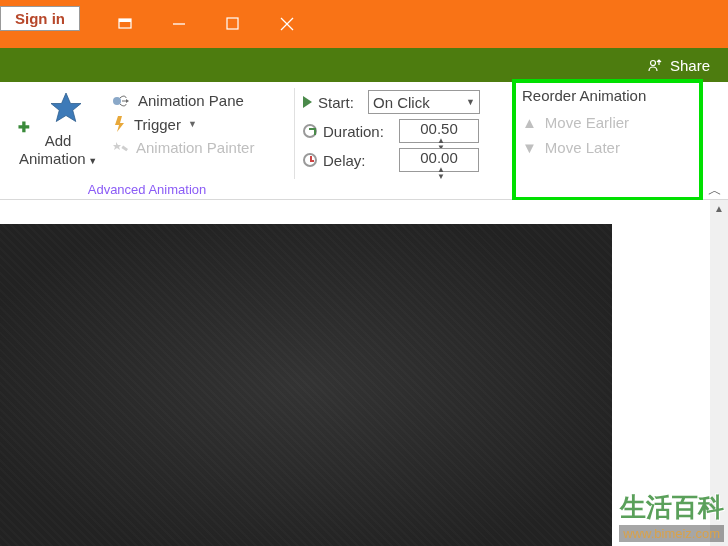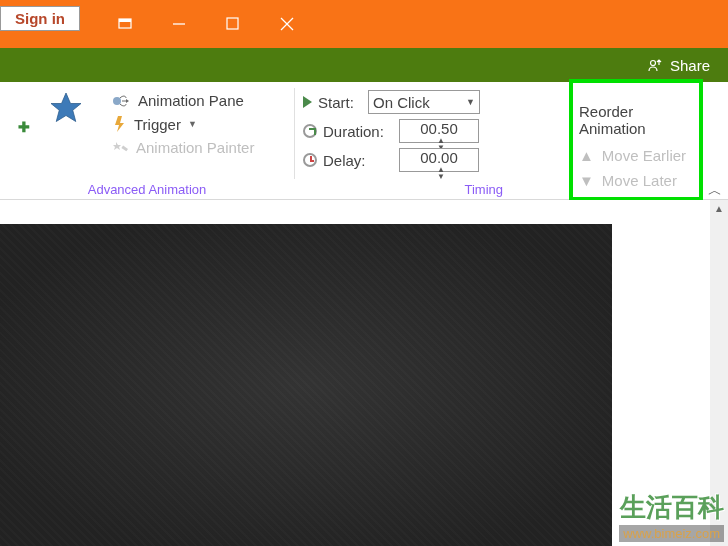--- a/index.html
+++ b/index.html
@@ -28,21 +28,21 @@
 .ritem .arrow { font-size: 9px; color: #666; margin-left: 1px; }
 
 .timing-rows { display: flex; flex-direction: column; gap: 5px; padding-top: 4px; min-width: 204px; }
 .trow { display: flex; align-items: center; gap: 6px; font-size: 15px; color: #444; }
 .trow .lbl { min-width: 70px; }
 .combo { border: 1px solid #999; height: 24px; display: flex; align-items: center; padding: 0 4px; background: #fff; }
 .combo.start { width: 112px; justify-content: space-between; }
 .spinner { width: 80px; justify-content: space-between; flex-direction: column; }
 .spin-arrows { display: flex; flex-direction: column; line-height: 7px; font-size: 8px; color: #555; margin-left: 4px; }
 
-.reorder-box { border: 4px solid #00e000; position: absolute; right: 25px; top: -3px; width: 134px; height: 122px; padding: 20px 6px; }
+.reorder-box { border: 4px solid #00e000; position: absolute; right: 25px; top: -3px; width: 191px; height: 122px; padding: 4px 6px; }
 .reorder-title { font-size: 15px; color: #444; margin-bottom: 6px; }
 .reorder-item { display: flex; align-items: center; gap: 8px; font-size: 15px; color: #bfbfbf; padding: 4px 0; }
 
 .workspace { position: absolute; top: 200px; left: 0; right: 0; bottom: 0; background: #fff; }
 .scroll { position: absolute; right: 0; top: 0; bottom: 0; width: 18px; background: #f0f0f0; }
 .scroll-up { position: absolute; top: 0; left: 0; right: 0; height: 18px; text-align: center; font-size: 10px; color: #666; line-height: 18px; }
 .collapse { position: absolute; right: 6px; top: -18px; font-size: 14px; color: #666; cursor: pointer; }
 .slide { position: absolute; left: 0; top: 24px; width: 612px; height: 322px; background: #282828; background-image: radial-gradient(#333 0%, #222 80%); }
 .slide::after { content:''; position:absolute; inset:0; background: repeating-linear-gradient(45deg, rgba(255,255,255,0.02) 0 2px, transparent 2px 6px); }
 
@@ -101,20 +101,21 @@
 
   <div class="group" style="width:294px">
     <div style="display:flex;gap:4px">
       <div class="add-anim">
         <div style="position:relative">
           <span class="plus">✚</span>
           <svg width="36" height="36" viewBox="0 0 24 24">
               <polygon points="12,2 15,9 22,9 16.5,13.5 18.5,21 12,17 5.5,21 7.5,13.5 2,9 9,9" fill="#3d7ab8" stroke="#2a5a8a" stroke-width="0.5"></polygon>
             </svg>
         </div>
+        <div class="label"><span>Add</span><br><span>Animation</span><span style="font-size:9px"> ▼</span></div>
       </div>
       <div class="adv-items">
         <div class="ritem">
           <svg width="20" height="16" viewBox="0 0 20 16">
               <circle cx="5" cy="8" r="4" fill="#8aa8c8"></circle>
               <path d="M8 5c3-3 6-2 6 0M8 11c3 3 6 2 6 0M10 8h5" stroke="#6a6a6a" stroke-width="1" fill="none"></path>
               <polygon points="14,6 17,8 14,10" fill="#6a6a6a"></polygon>
             </svg>
           <span>Animation Pane</span>
         </div>
@@ -165,21 +166,20 @@
         <span class="lbl">Delay:</span>
         <div class="combo spinner">
           <span>00.00</span>
           <div class="spin-arrows">
               <span>▲</span>
               <span>▼</span>
             </div>
         </div>
       </div>
     </div>
-    <div class="group-title" style="text-align:right;padding-right:6px">Timing</div>
   </div>
 
   <div class="reorder-box">
     <div class="reorder-title">Reorder Animation</div>
     <div class="reorder-item">
       <span>▲</span>
       <span>Move Earlier</span>
     </div>
     <div class="reorder-item">
       <span>▼</span>

